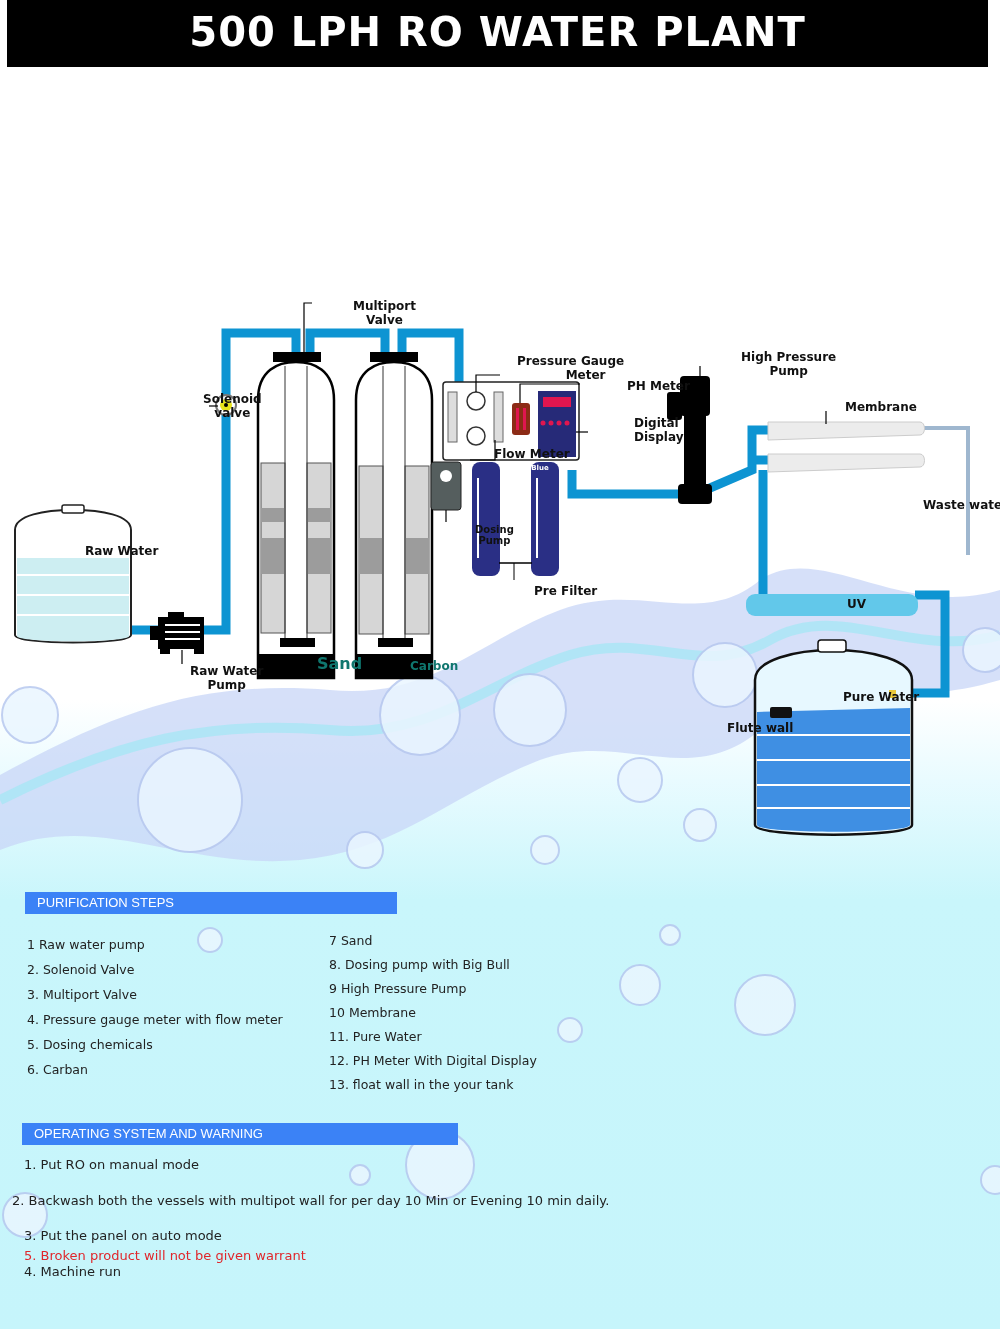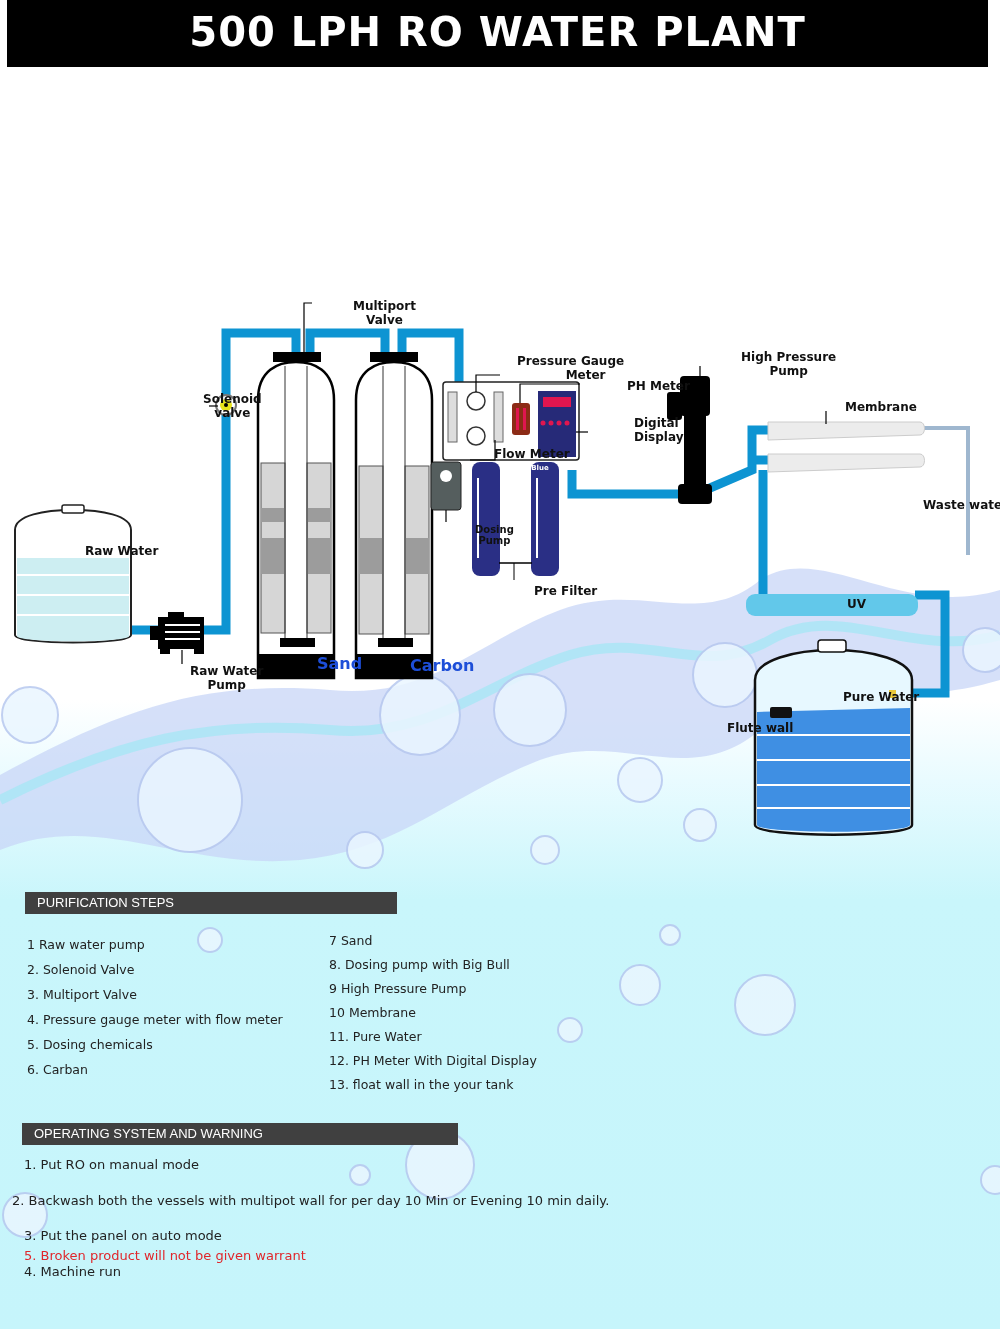--- a/index.html
+++ b/index.html
@@ -13,23 +13,23 @@
     background: #000; color: #fff; text-align: center;
     font-family: "DejaVu Sans", sans-serif; font-weight: bold; font-size: 40px;
     line-height: 64px; letter-spacing: 1px;
   }
   .bubbles { position: absolute; left: 0; top: 560px; width: 1000px; height: 769px; }
   .diagram { position: absolute; left: 0; top: 0; width: 1000px; height: 900px; }
   .lbl {
     position: absolute; font-family: "DejaVu Sans", sans-serif; font-weight: bold;
     font-size: 12px; color: #111; line-height: 14px; text-align: center; white-space: nowrap; padding-left: 47px;
   }
-  .lbl-big { font-size: 16px; color: #1d4ed8; }
+  .lbl-big { font-size: 16px; color: #0f766e; }
   .section-head {
-    position: absolute; background: #404040; color: #fff;
+    position: absolute; background: #3b82f6; color: #fff;
     font-family: "Liberation Sans", sans-serif; font-size: 13px;
     line-height: 22px; padding-left: 12px; box-sizing: border-box;
   }
   .step {
     position: absolute; font-family: "DejaVu Sans", sans-serif; font-size: 12.5px;
     color: #222; white-space: nowrap;
   }
   .op { position: absolute; font-family: "DejaVu Sans", sans-serif; font-size: 13px; color: #222; white-space: nowrap; }
   .op.warn { color: #e0262b; }
 </style>
@@ -240,21 +240,21 @@
   <div>Pump</div>
 </div>
 <div class="lbl" style="left:798px;top:400px;">Membrane</div>
 <div class="lbl" style="left:876px;top:498px;">Waste water</div>
 <div class="lbl" style="left:38px;top:544px;">Raw Water</div>
 <div class="lbl" style="left:143px;top:664px;">
   <div>Raw Water</div>
   <div>Pump</div>
 </div>
 <div class="lbl lbl-big" style="left:270px;top:657px;">Sand</div>
-<div class="lbl lbl-big" style="left:363px;top:659px;font-size:16px;">Carbon</div>
+<div class="lbl lbl-big" style="left:363px;top:659px;font-size:12px;">Carbon</div>
 <div class="lbl" style="left:428px;top:524px;font-size:10px;line-height:11px;">
   <div>Dosing</div>
   <div>Pump</div>
 </div>
 <div class="lbl" style="left:487px;top:584px;">Pre Filter</div>
 <div class="lbl" style="left:469px;top:464px;font-size:7px;line-height:8px;color:#fff;">Big Blue</div>
 <div class="lbl" style="left:528px;top:464px;font-size:7px;line-height:8px;color:#fff;">Big Blue</div>
 <div class="lbl" style="left:544px;top:397px;font-size:8px;line-height:10px;color:#fff;">0000</div>
 <div class="lbl" style="left:800px;top:597px;">UV</div>
 <div class="lbl" style="left:796px;top:666px;margin-top:24px;">Pure Water</div>

